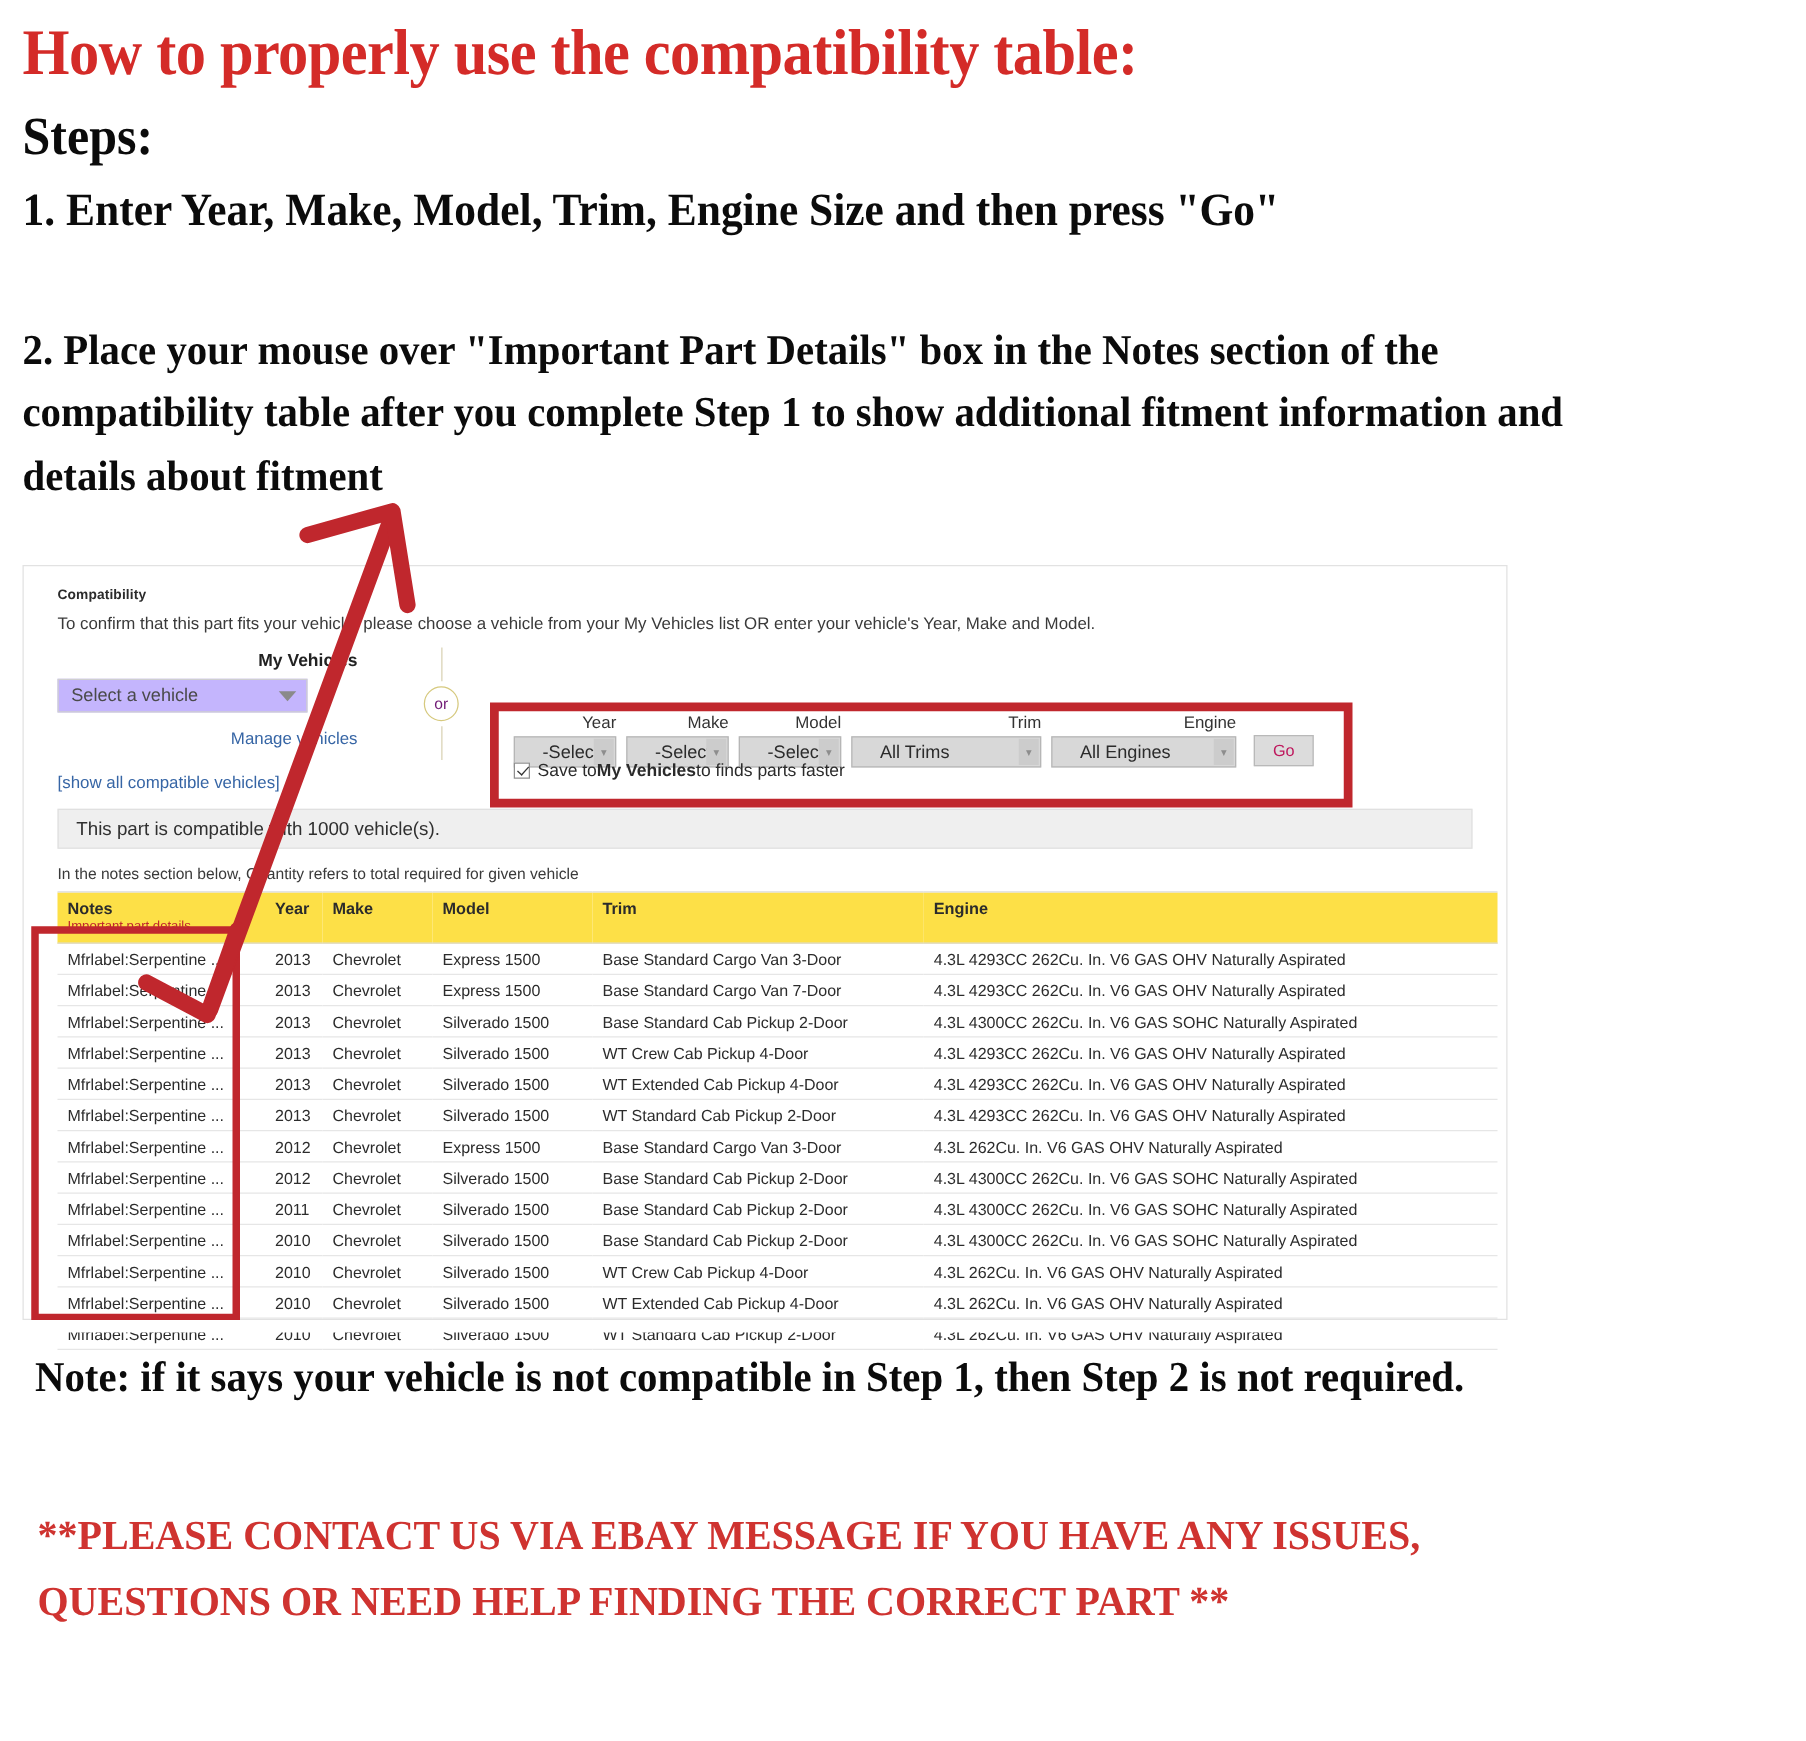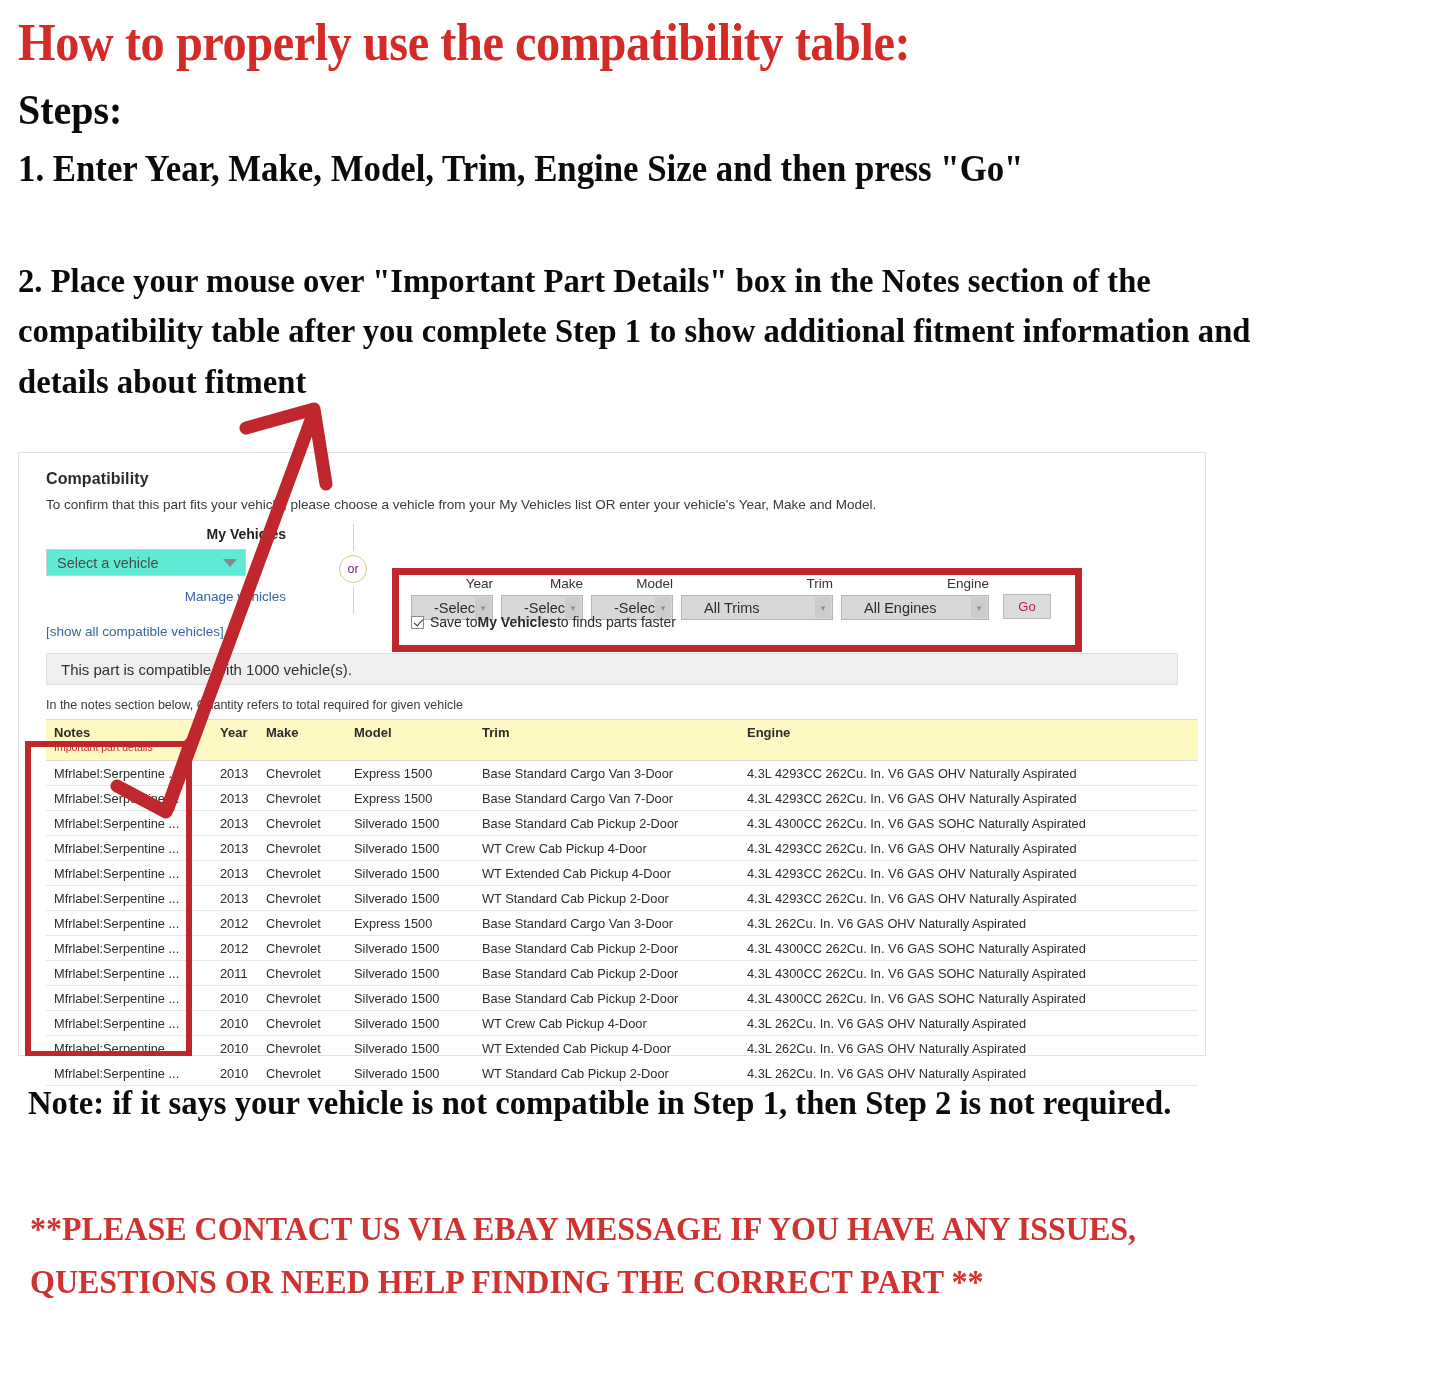--- a/index.html
+++ b/index.html
@@ -105,21 +105,21 @@
     left: 18px;
     top: 452px;
     width: 1188px;
     height: 604px;
     background: #ffffff;
     border: 1px solid #e2e2e2;
     box-sizing: border-box;
     padding: 14px 18px 0 18px;
   }
   .panel-title {
-    font-size: 16px;
+    font-size: 11px;
     font-weight: bold;
     color: #2b2b2b;
     margin: 3px 0 9px 9px;
     letter-spacing: 0.1px;
   }
   .panel-sub {
     font-size: 13.5px;
     color: #3a3a3a;
     margin: 0 0 14px 9px;
   }
@@ -138,21 +138,21 @@
   .mv-label {
     font-size: 14px;
     font-weight: bold;
     color: #222;
     margin-bottom: 7px;
   }
   .mv-select {
     width: 200px;
     height: 27px;
     border: 1px solid #cfcfcf;
-    background: #5eead4;
+    background: #c4b5fd;
     position: relative;
     box-sizing: border-box;
     display: flex;
     align-items: center;
     padding-left: 10px;
     font-size: 14.5px;
     color: #4a4a4a;
   }
   .mv-caret {
     position: absolute;
@@ -304,21 +304,21 @@
   
   table.compat {
     margin-left: 9px;
     width: 1152px;
     border-collapse: collapse;
     table-layout: fixed;
     font-size: 12.8px;
     color: #2c2c2c;
   }
   table.compat th {
-    background: #fef9c3;
+    background: #fde047;
     text-align: left;
     font-weight: bold;
     font-size: 13px;
     color: #2b2b2b;
     padding: 5px 0 5px 8px;
     border-bottom: 1px solid #dcdcdc;
     border-top: 1px solid #dcdcdc;
     vertical-align: top;
     height: 30px;
   }

